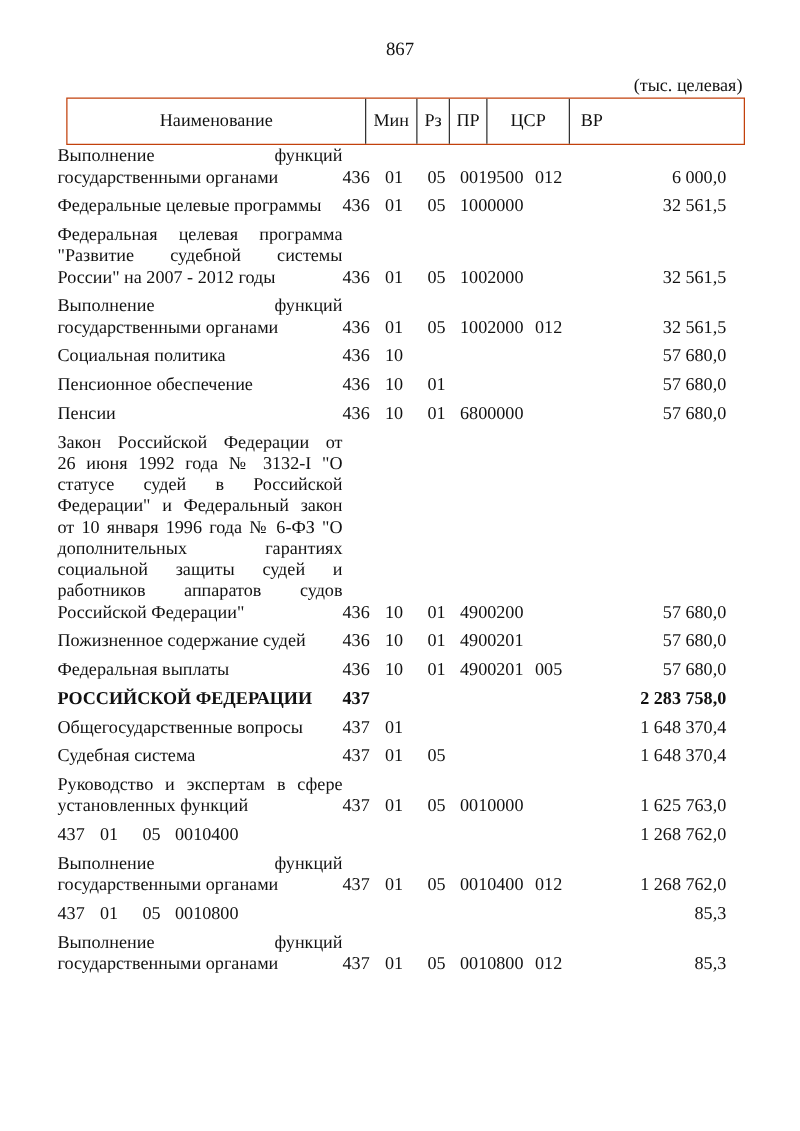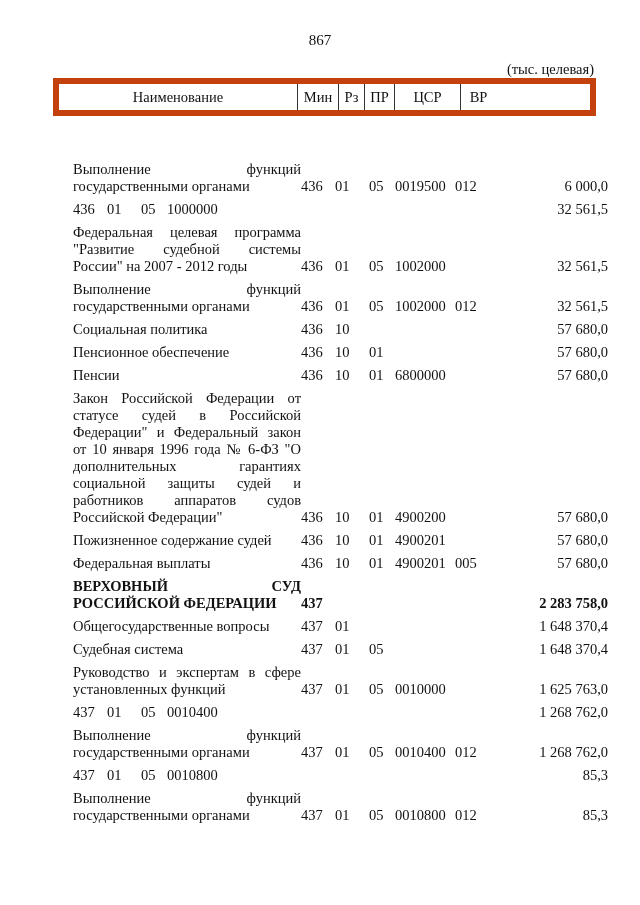--- a/index.html
+++ b/index.html
@@ -5,25 +5,25 @@
   html, body { margin: 0; padding: 0; background: #ffffff; }
   body {
     width: 640px; height: 905px; position: relative; overflow: hidden;
     font-family: "Liberation Serif", "DejaVu Serif", serif;
     color: #111; font-size: 14.5px;
   }
   .page-number { position: absolute; top: 32px; left: 0; width: 640px; text-align: center; font-size: 15px; }
   .units { position: absolute; top: 61px; right: 46px; font-size: 14.5px; }
   .header {
     position: absolute; top: 78px; left: 53px; width: 543px; height: 38px;
-    border: 6px solid #c2410c; box-sizing: border-box; display: flex;
+    border: 1px solid #c2410c; box-sizing: border-box; display: flex;
   }
   .header div { display: flex; align-items: center; justify-content: center; border-left: 1px solid #333; box-sizing: border-box; height: 100%; }
   .header div:first-child { border-left: none; }
-  .rows { position: absolute; top: 117px; left: 73px; width: 535px; margin-top: 44px; }
+  .rows { position: absolute; top: 117px; left: 46px; width: 535px; }
   .row { display: flex; align-items: flex-end; margin-bottom: 6px; line-height: 17px; }
   .c-name { width: 228px; text-align: justify; text-align-last: left; }
   .c-name .jl { text-align-last: justify; display: block; }
   .c-min { width: 34px; padding-left: 0px; }
   .c-rz { width: 34px; }
   .c-pr { width: 26px; }
   .c-csr { width: 60px; }
   .c-vr { width: 40px; }
   .c-sum { flex: 1; text-align: right; }
   .bold { font-weight: bold; }
@@ -50,20 +50,23 @@
         <span class="" style="display: block;">государственными органами</span>
       </div>
       <div class="c-min">436</div>
       <div class="c-rz">01</div>
       <div class="c-pr">05</div>
       <div class="c-csr">0019500</div>
       <div class="c-vr">012</div>
       <div class="c-sum">6 000,0</div>
     </div>
     <div class="row">
+      <div class="c-name">
+        <span class="" style="display: block;">Федеральные целевые программы</span>
+      </div>
       <div class="c-min">436</div>
       <div class="c-rz">01</div>
       <div class="c-pr">05</div>
       <div class="c-csr">1000000</div>
       <div class="c-vr"></div>
       <div class="c-sum">32 561,5</div>
     </div>
     <div class="row">
       <div class="c-name">
         <span class="jl">Федеральная целевая программа</span>
@@ -118,20 +121,21 @@
       <div class="c-min">436</div>
       <div class="c-rz">10</div>
       <div class="c-pr">01</div>
       <div class="c-csr">6800000</div>
       <div class="c-vr"></div>
       <div class="c-sum">57 680,0</div>
     </div>
     <div class="row">
       <div class="c-name">
         <span class="jl">Закон Российской Федерации от</span>
+        <span class="jl">26 июня 1992 года № 3132-I "О</span>
         <span class="jl">статусе судей в Российской</span>
         <span class="jl">Федерации" и Федеральный закон</span>
         <span class="jl">от 10 января 1996 года № 6-ФЗ "О</span>
         <span class="jl">дополнительных гарантиях</span>
         <span class="jl">социальной защиты судей и</span>
         <span class="jl">работников аппаратов судов</span>
         <span class="" style="display: block;">Российской Федерации"</span>
       </div>
       <div class="c-min">436</div>
       <div class="c-rz">10</div>
@@ -157,21 +161,20 @@
       </div>
       <div class="c-min">436</div>
       <div class="c-rz">10</div>
       <div class="c-pr">01</div>
       <div class="c-csr">4900201</div>
       <div class="c-vr">005</div>
       <div class="c-sum">57 680,0</div>
     </div>
     <div class="row bold">
       <div class="c-name">
-        <span class="jl">ВЕРХОВНЫЙ СУД</span>
         <span class="" style="display: block;">РОССИЙСКОЙ ФЕДЕРАЦИИ</span>
       </div>
       <div class="c-min">437</div>
       <div class="c-rz"></div>
       <div class="c-pr"></div>
       <div class="c-csr"></div>
       <div class="c-vr"></div>
       <div class="c-sum">2 283 758,0</div>
     </div>
     <div class="row">

